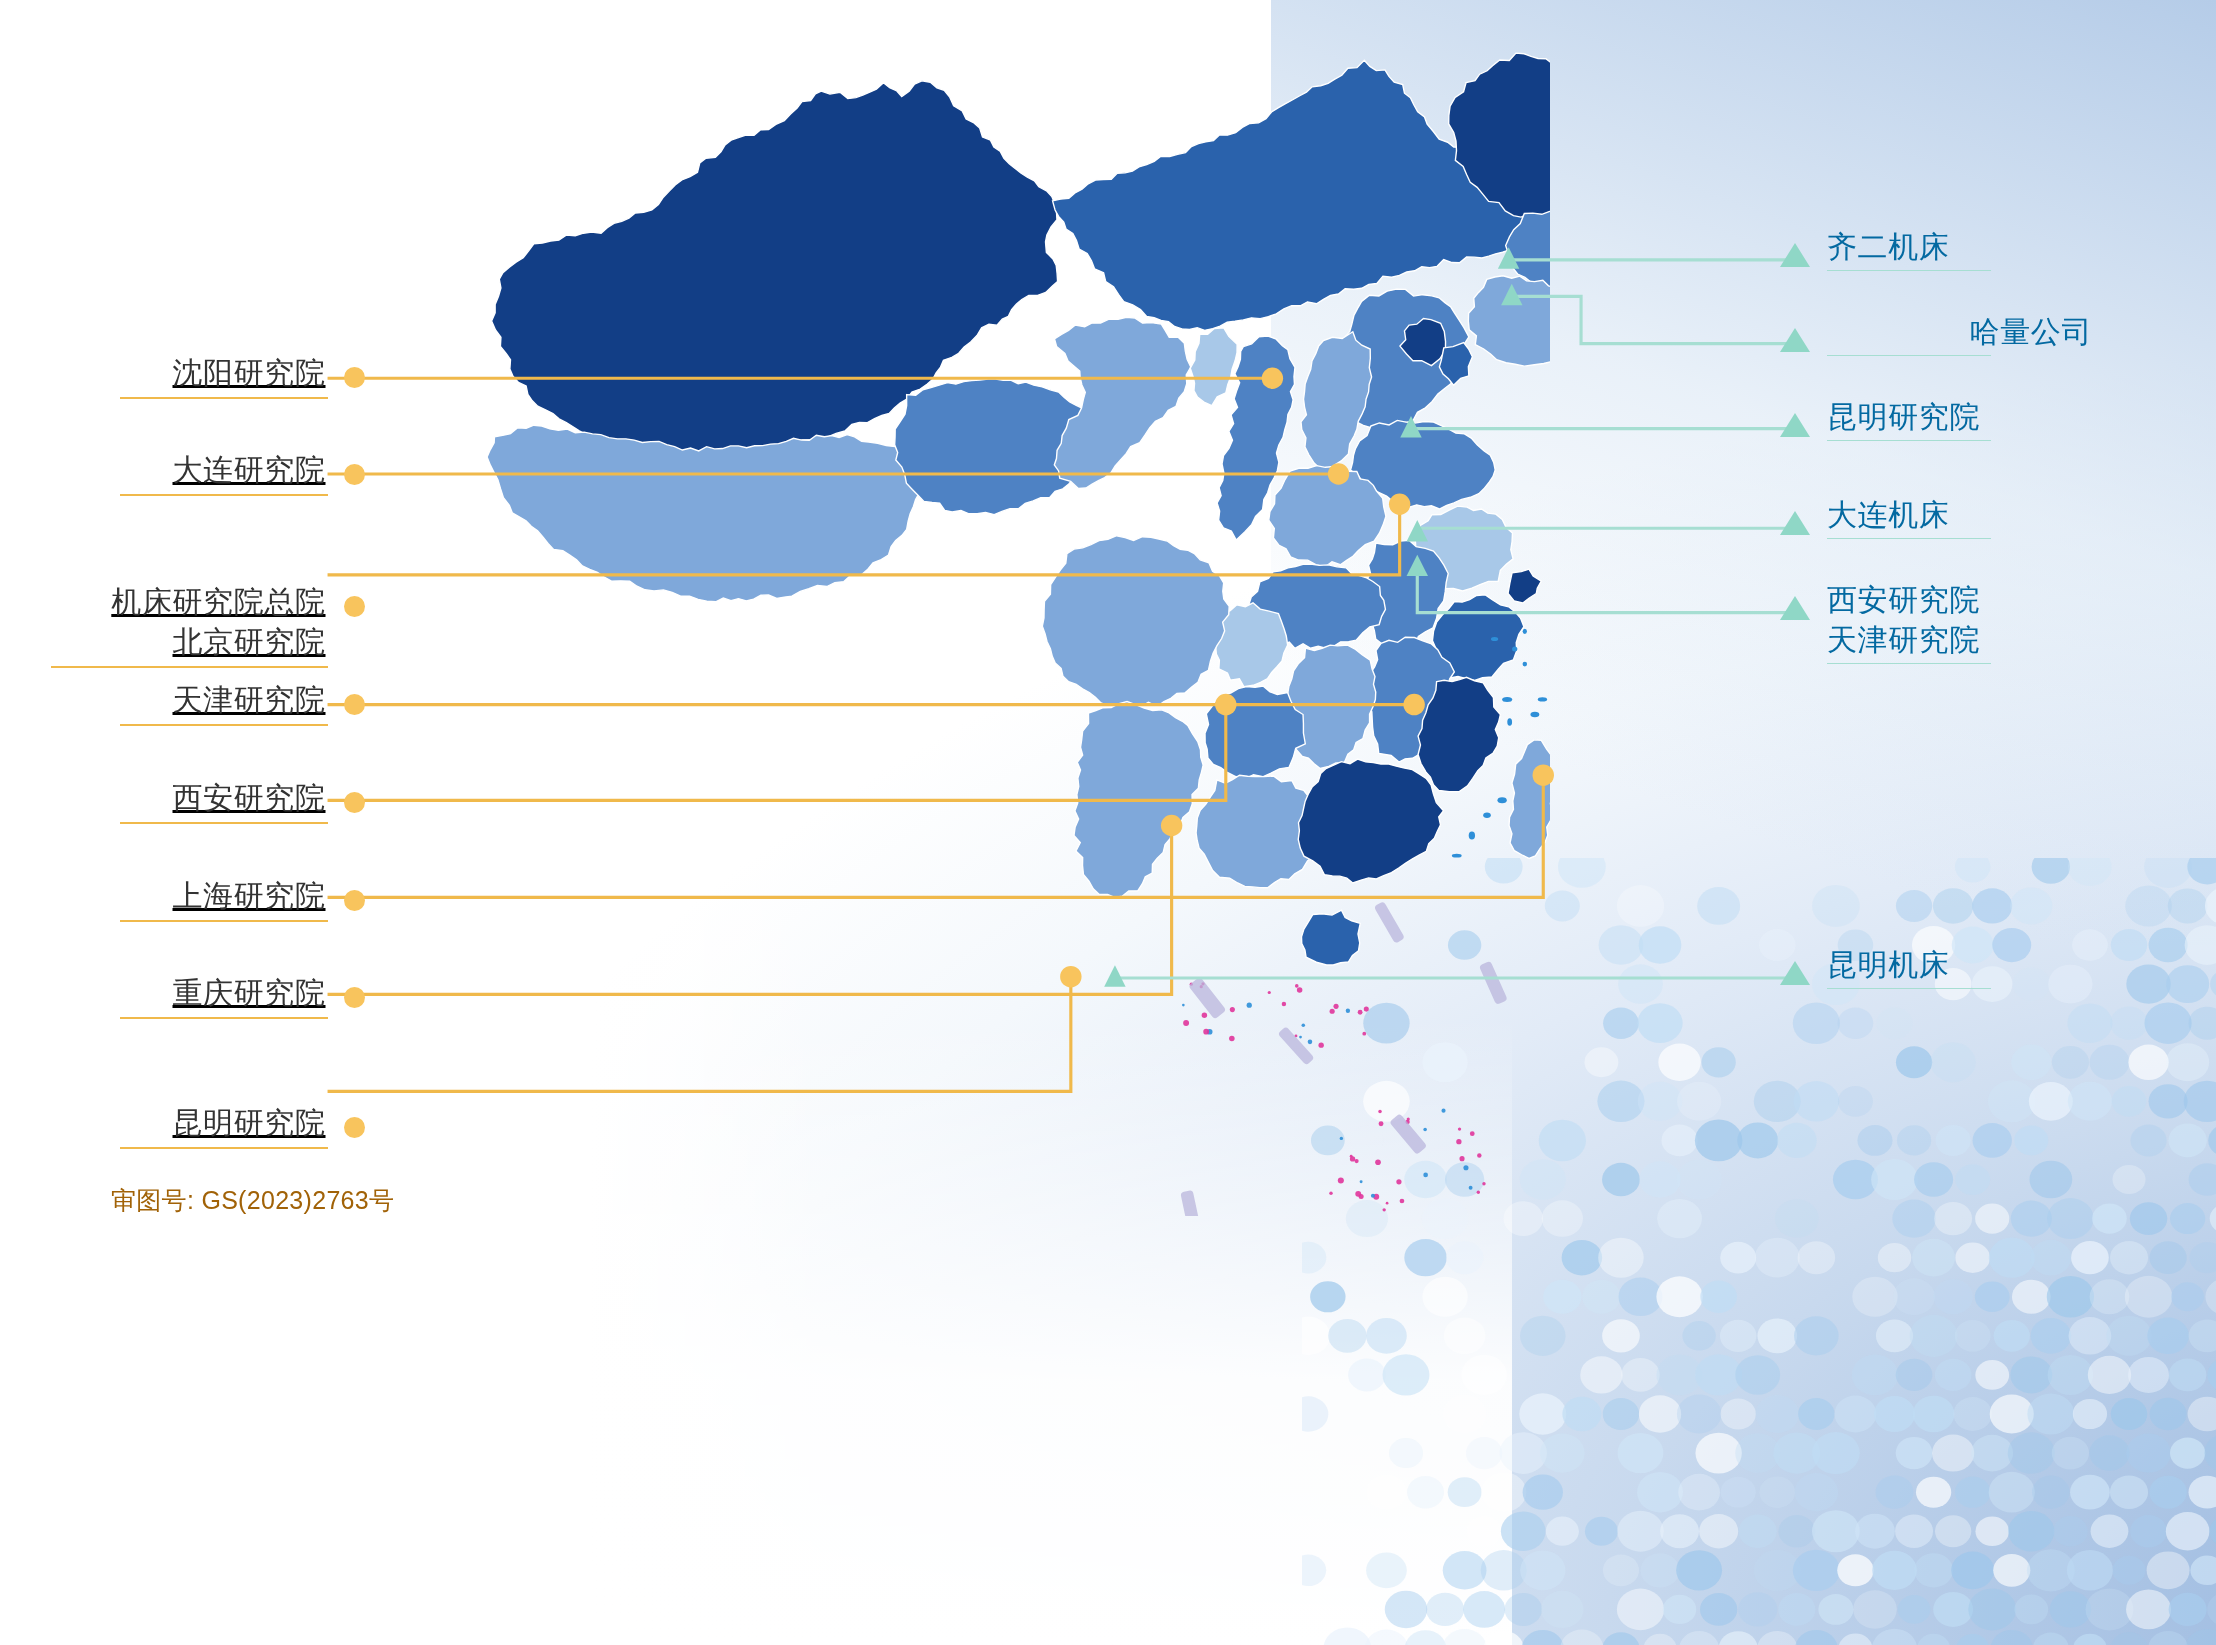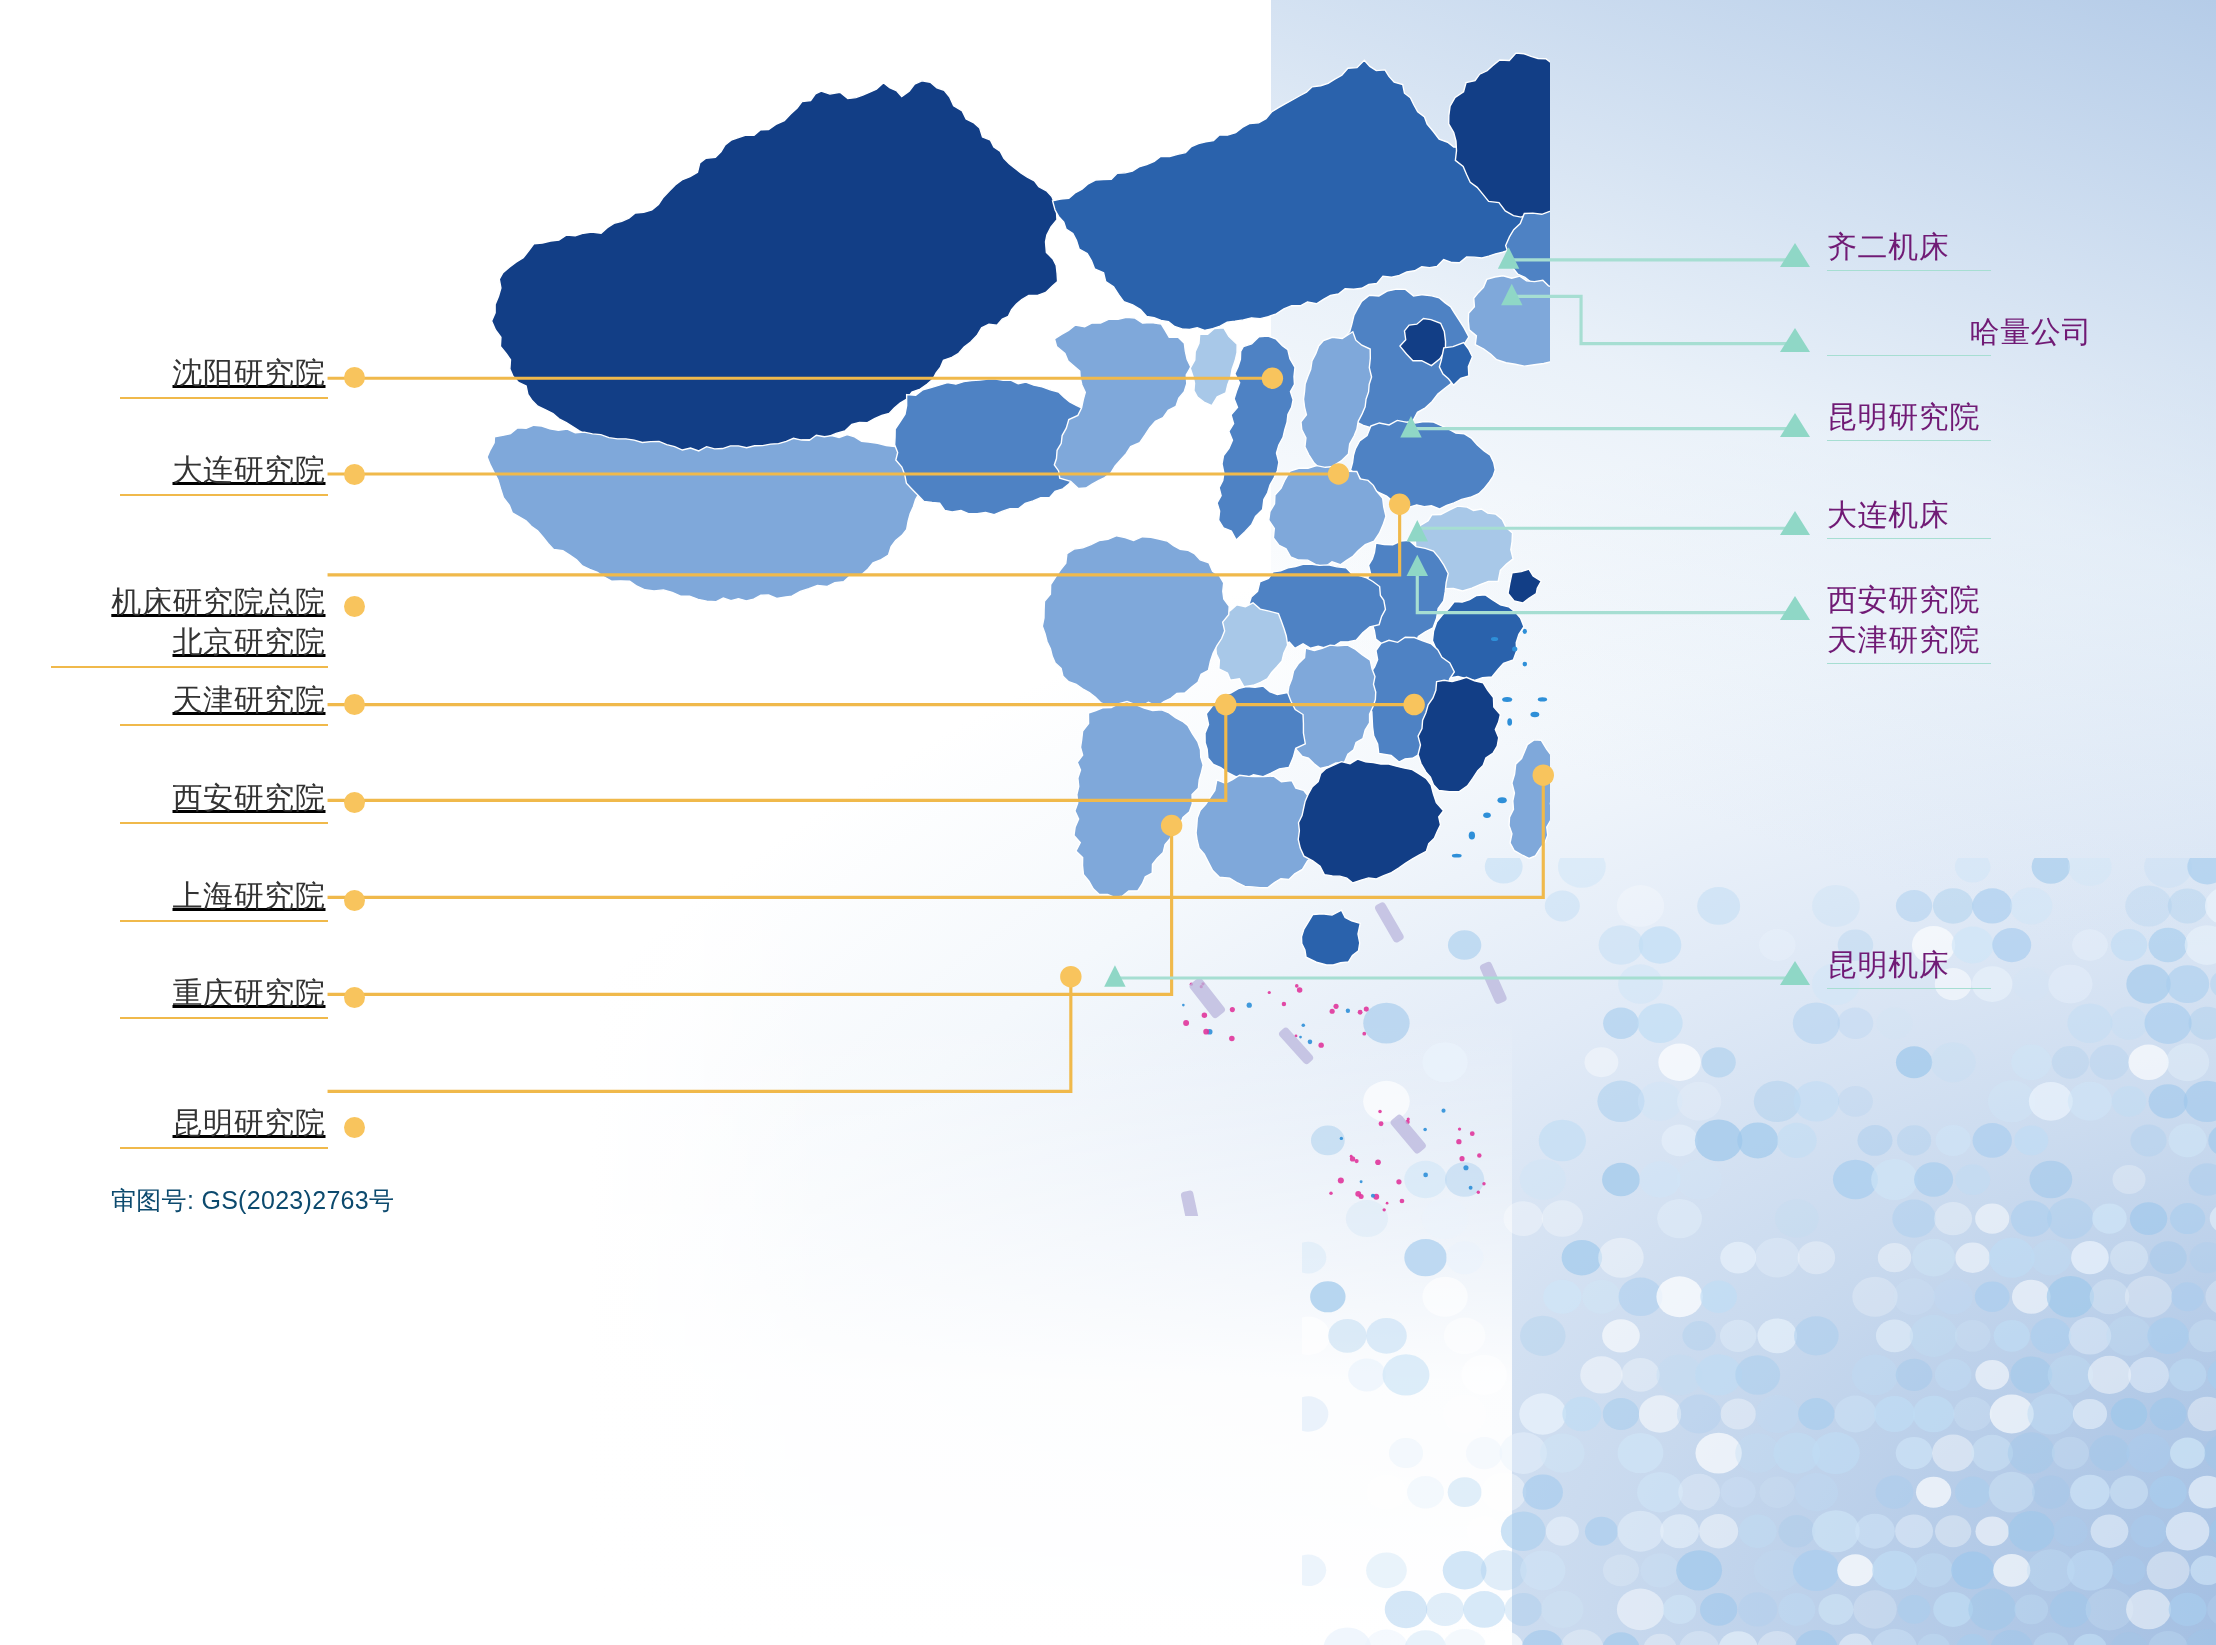--- a/index.html
+++ b/index.html
@@ -56,36 +56,36 @@
   .lbl-left .dot{
     position:absolute;right:-37px;width:21.4px;height:21.4px;border-radius:50%;
     background:#F8C45D;
   }
 
   
   .right-labels{position:absolute;left:1827px;top:0;width:353px;}
   .lbl-right{position:absolute;left:0;width:265px;text-align:left;}
   .lbl-right .txt{
     display:block;
-    font-size:30px;line-height:40px;color:#701a75;letter-spacing:0.6px;
+    font-size:30px;line-height:40px;color:#0369a1;letter-spacing:0.6px;
     white-space:nowrap;
   }
   .lbl-right .rule{
     display:block;height:1.9px;background:#A6DED2;margin-top:2.5px;width:100%;
   }
   .lbl-right .tri{
     position:absolute;left:-47px;width:0;height:0;
     border-left:15px solid transparent;border-right:15px solid transparent;
     border-bottom:24px solid #8FD7C6;
   }
 
   
   #footnote{
     position:absolute;left:111px;top:1184px;
-    font-size:25px;color:#0c4a6e;letter-spacing:0.3px;white-space:nowrap;
+    font-size:25px;color:#a16207;letter-spacing:0.3px;white-space:nowrap;
   }
 </style>
 </head>
 <body>
 
 <div id="stage">
 
   <div class="bg-base"></div>
   <div class="bg-topright"></div>
   <div class="bg-left-white"></div>

